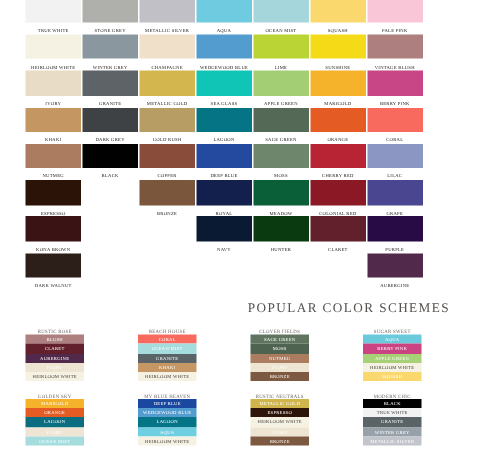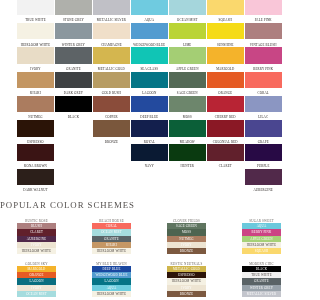--- a/index.html
+++ b/index.html
@@ -10,21 +10,21 @@
   .sheet{position:relative;width:300px;height:300px;}
 
   .grid{position:absolute;left:17px;top:-1.4px;width:265px;height:187px;}
   .col{position:absolute;top:0;width:37px;}
   .cell{position:absolute;left:0;width:37px;height:24.3px;}
   .sw{position:absolute;left:0;top:0;width:37px;height:16.5px;}
   .lab{position:absolute;left:-5px;top:17.7px;width:47px;height:8px;
        text-align:center;font-size:3.1px;letter-spacing:0.18px;
        color:#2a2523;line-height:8px;white-space:nowrap;}
 
-  .heading{position:absolute;left:0;top:200.3px;width:300px;text-align:left;
+  .heading{position:absolute;left:0;top:200.3px;width:300px;text-align:right;
            font-size:8.8px;letter-spacing:0.95px;color:#55514f;line-height:10px;}
 
   .scheme{position:absolute;width:38.6px;height:39px;}
   .stitle{position:absolute;left:-11px;top:1.7px;width:60.6px;text-align:center;
           font-size:3.2px;letter-spacing:0.22px;color:#6a6561;line-height:5px;white-space:nowrap;}
   .bar{position:absolute;left:0;width:38.6px;height:6.22px;}
   .blab{position:absolute;left:-11px;width:60.6px;text-align:center;
         font-size:3.1px;letter-spacing:0.18px;line-height:6.22px;white-space:nowrap;}
 </style>
 </head>

